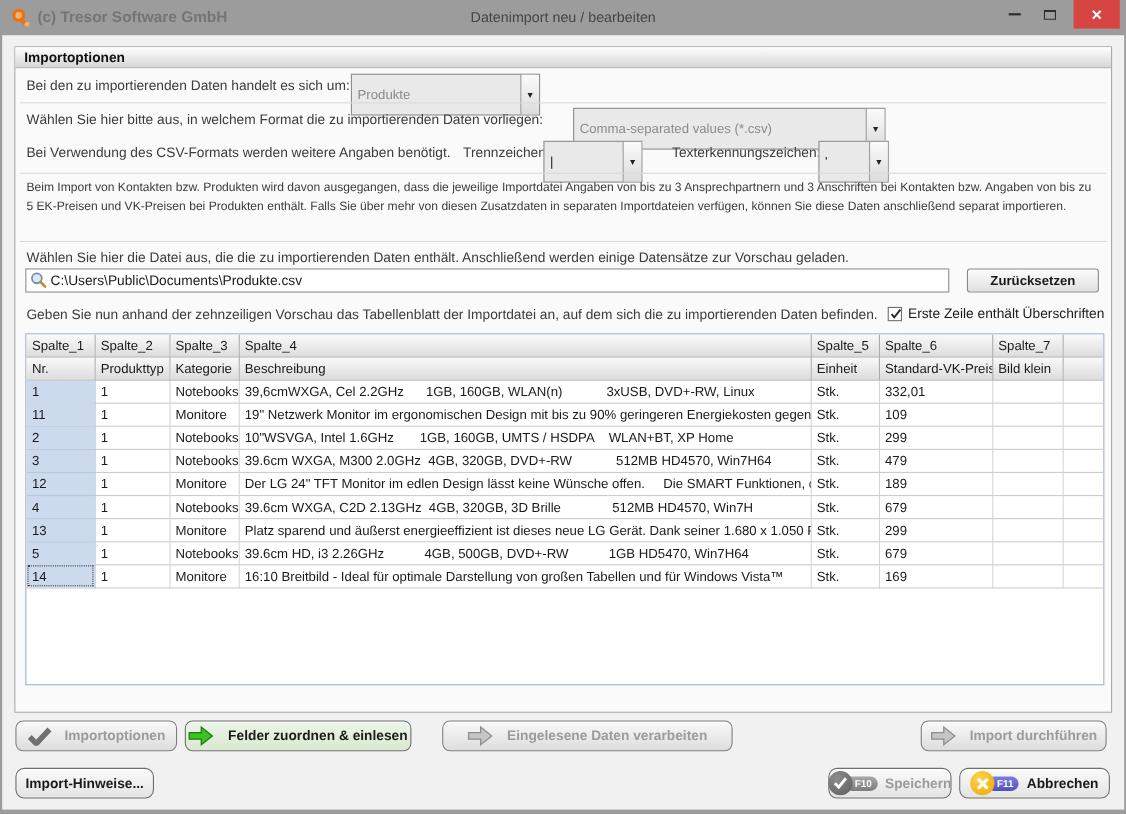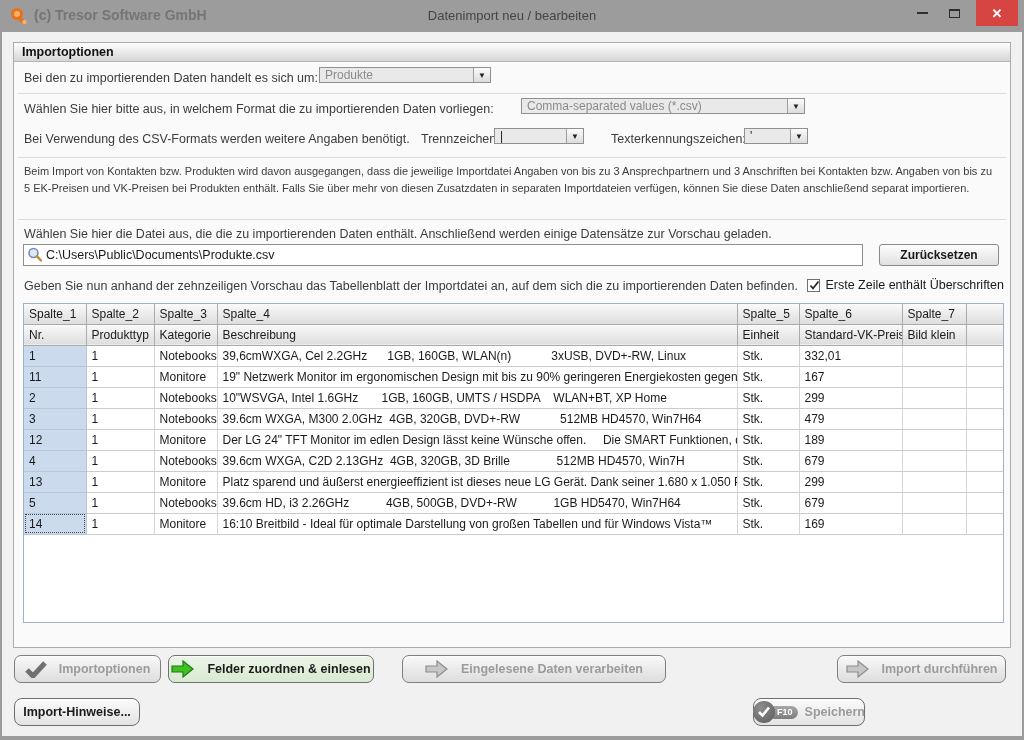--- a/index.html
+++ b/index.html
@@ -20,21 +20,21 @@
   .max-glyph { width:11px; height:9px; border:1px solid #2e2e2e; border-top:2px solid #2e2e2e; background:transparent; }
   .close-glyph { color:#ffffff; font-size:13px; font-weight:bold; line-height:1; }
 
   
   .groupbox { position:absolute; left:13px; top:42px; width:998px; height:606px; background:#fafafa; border:1px solid #ababab; box-shadow:0 1px 0 #ffffff inset; }
   .group-header { position:absolute; left:0; top:0; right:0; height:19px; background:linear-gradient(#fefefe,#d6d6d6); border-bottom:1px solid #b5b5b5; font-size:12.5px; font-weight:bold; color:#111; padding:2px 0 0 8px; }
   .flabel { position:absolute; font-size:12.5px; color:#3c3c3c; white-space:nowrap; }
   .separator { position:absolute; left:4px; right:4px; height:1px; background:#dadada; }
 
   
-  .dropdown { position:absolute; height:16px; border:1px solid #8f8f8f; background:#e9e9e9; display:flex; align-items:center; }
+  .dropdown { position:absolute; height:38px; border:1px solid #8f8f8f; background:#e9e9e9; display:flex; align-items:center; }
   .dd-value { flex:1; font-size:12px; padding:0 5px; white-space:nowrap; overflow:hidden; }
   .dd-value.dim { color:#8b8b8b; }
   .dd-value.dark { color:#1a1a1a; }
   .dd-arrow { width:17px; height:100%; border-left:1px solid #9e9e9e; background:linear-gradient(#fbfbfb,#dcdcdc); display:flex; align-items:center; justify-content:center; font-size:8px; color:#222; }
 
   .paragraph { position:absolute; left:10px; right:14px; font-size:11px; color:#3c3c3c; line-height:17px; }
 
   
   .file-input { position:absolute; height:22px; background:#ffffff; border:1px solid #8f8f8f; display:flex; align-items:center; }
   .file-input .mag { width:18px; height:18px; margin:0 2px 0 2px; flex:none; }
@@ -198,21 +198,21 @@
               <td>332,01</td>
               <td></td>
               <td class="filler"></td>
             </tr>
             <tr>
               <td class="nr-col">11</td>
               <td>1</td>
               <td>Monitore</td>
               <td>19" Netzwerk Monitor im ergonomischen Design mit bis zu 90% geringeren Energiekosten gegenüber</td>
               <td>Stk.</td>
-              <td>167</td>
+              <td>109</td>
               <td></td>
               <td class="filler"></td>
             </tr>
             <tr>
               <td class="nr-col">2</td>
               <td>1</td>
               <td>Notebooks</td>
               <td>10"WSVGA, Intel 1.6GHz       1GB, 160GB, UMTS / HSDPA    WLAN+BT, XP Home</td>
               <td>Stk.</td>
               <td>299</td>
@@ -316,14 +316,25 @@
     <span class="fk-group">
       <span class="fk-circle gray">
         <svg width="14" height="12" viewBox="0 0 14 12">
             <path d="M2 6 L5.5 9.5 L12 1.5" stroke="#fff" stroke-width="2.6" fill="none"></path>
           </svg>
       </span>
       <span class="fk-pill gray">F10</span>
     </span>
     <span>Speichern</span>
   </div>
+  <div class="footbtn" style="left:872px; width:137px;">
+    <span class="fk-group">
+      <span class="fk-circle yellow">
+        <svg width="11" height="11" viewBox="0 0 11 11">
+            <path d="M2 2 L9 9 M9 2 L2 9" stroke="#fff" stroke-width="3" stroke-linecap="round"></path>
+          </svg>
+      </span>
+      <span class="fk-pill purple">F11</span>
+    </span>
+    <span>Abbrechen</span>
+  </div>
 
 </div>
 
 </body></html>

